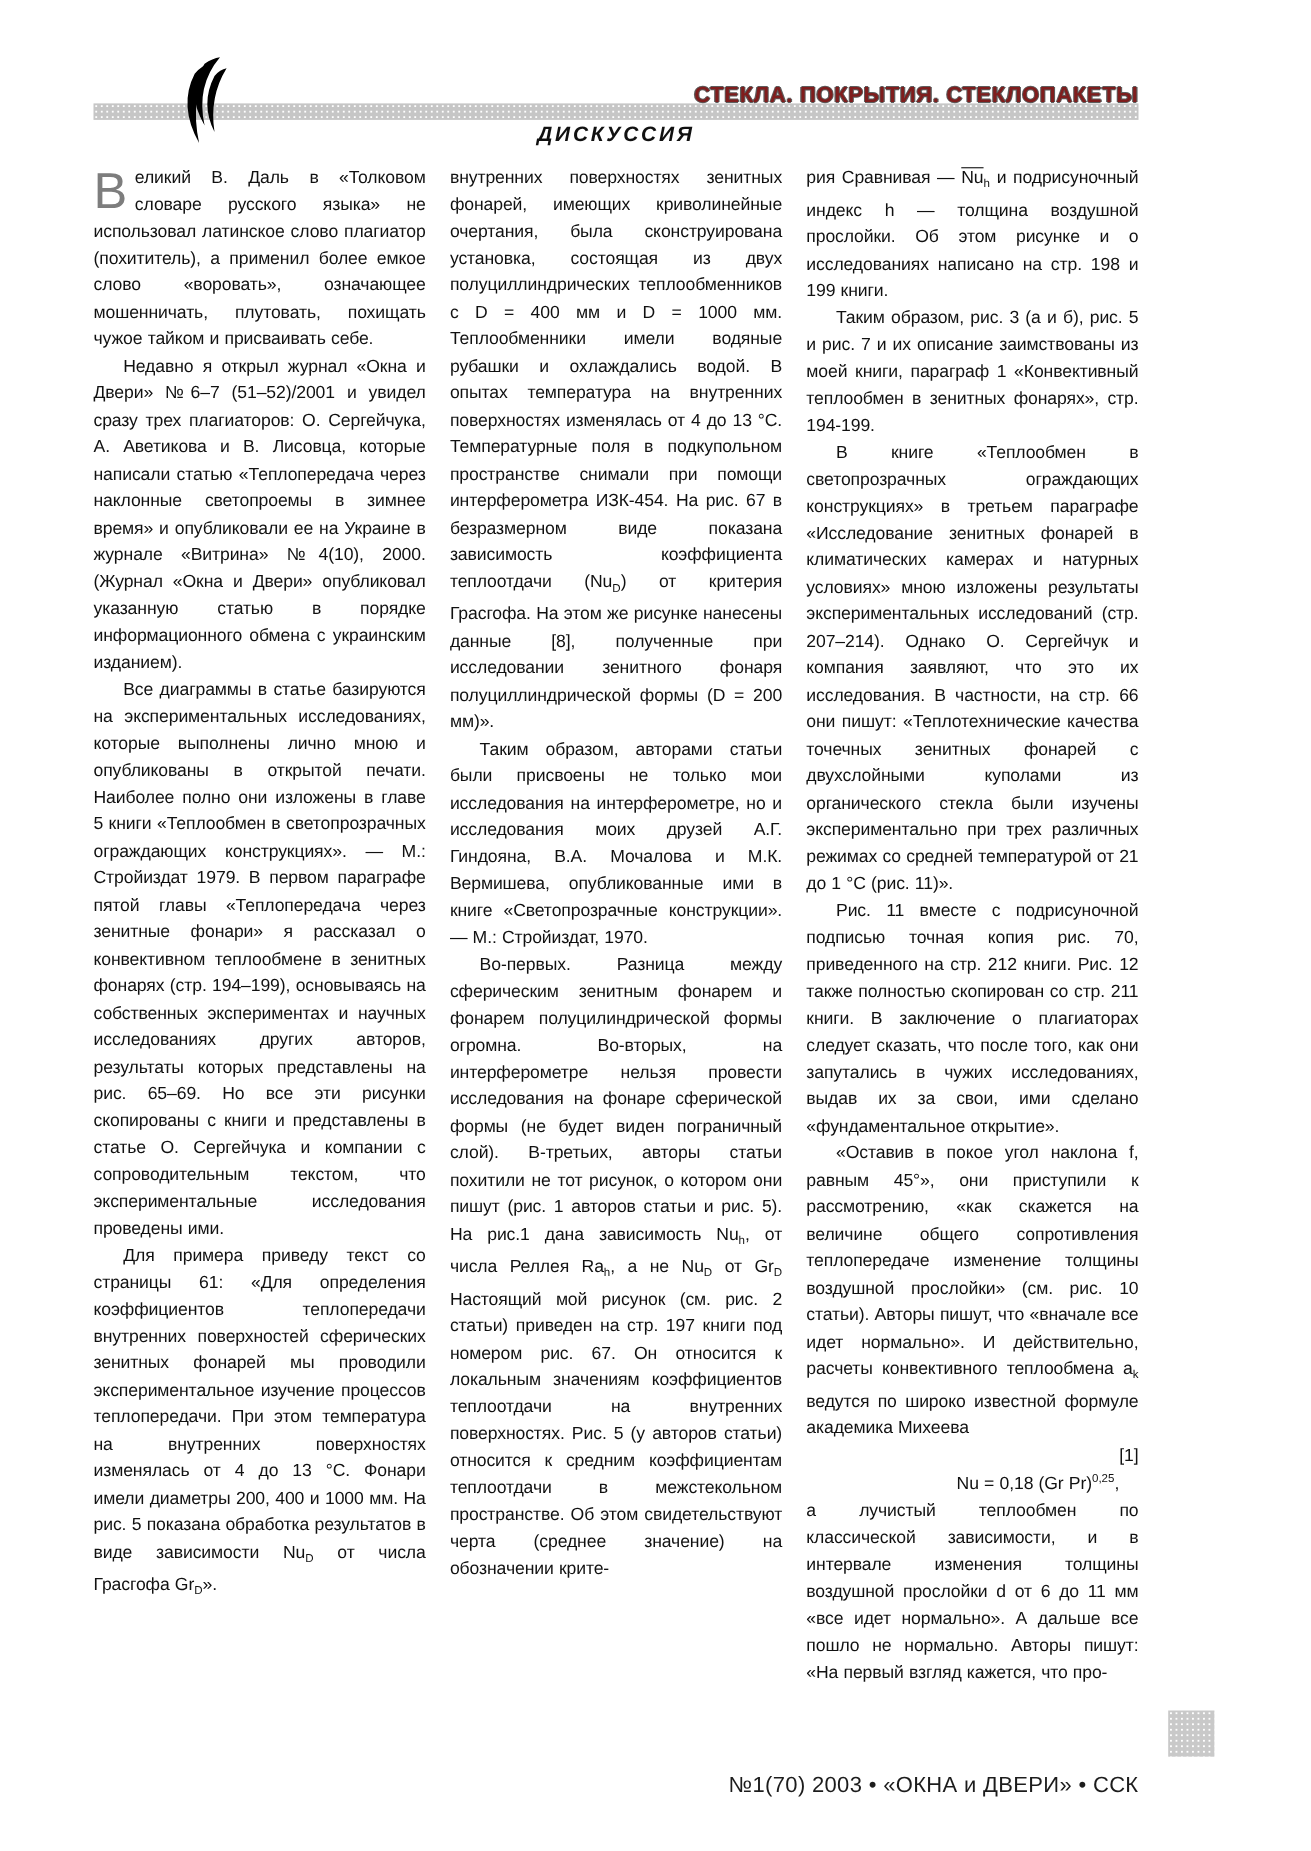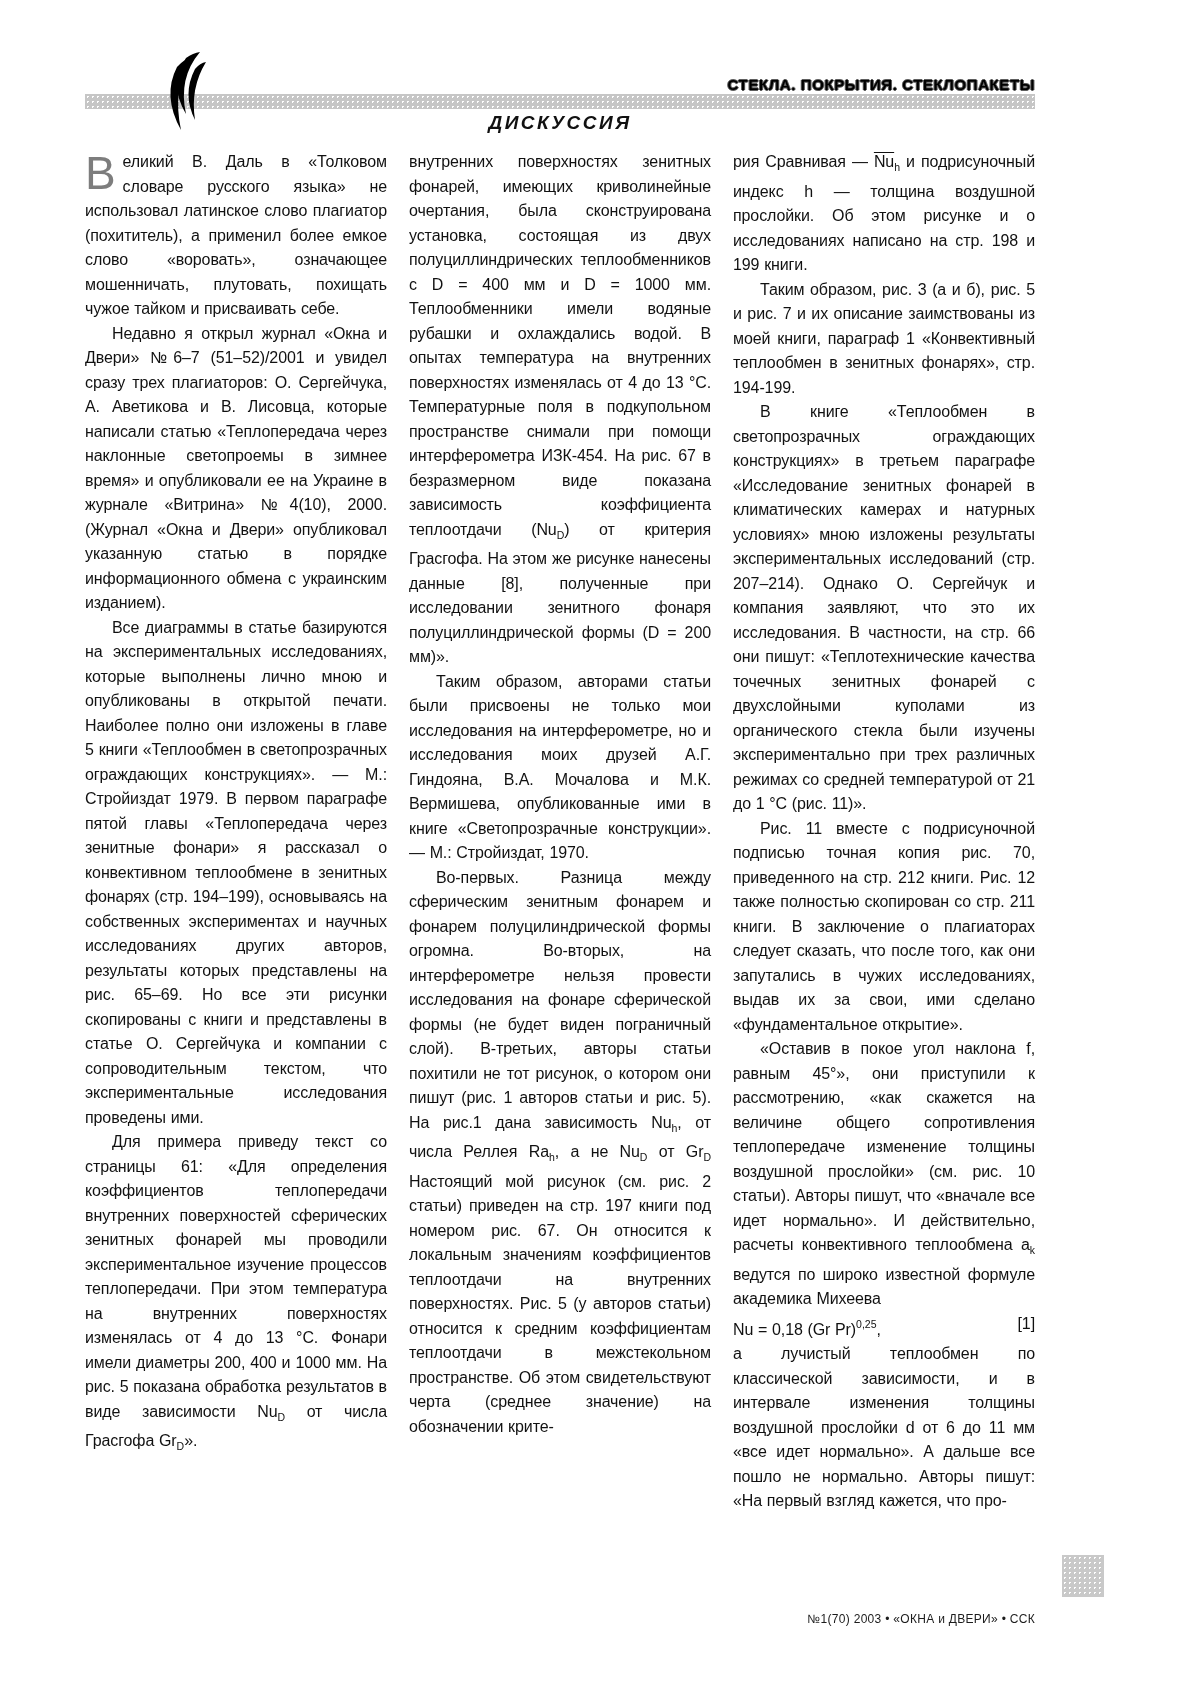--- a/index.html
+++ b/index.html
@@ -10,22 +10,22 @@
   }
   .band{
     position:absolute;left:85px;top:94px;width:950px;height:15px;
     background-color:#c6c6c6;
     background-image:radial-gradient(#ffffff 1px, rgba(255,255,255,0) 1px);
     background-size:5px 5px;
   }
   .logo{position:absolute;left:160px;top:50px;width:48px;height:88px;}
   .kicker{
     position:absolute;right:157px;top:76px;
-    font-size:15px;font-weight:bold;letter-spacing:0.6px;
-    color:#000000;
+    font-size:20px;font-weight:bold;letter-spacing:0.6px;
+    color:#7f1d1d;
     text-shadow:-1px 0 #5d5d5d,1px 0 #5d5d5d,0 -1px #5d5d5d,0 1px #5d5d5d;
     white-space:nowrap;
   }
   .title{
     position:absolute;left:85px;top:112px;width:950px;text-align:center;
     font-size:19px;font-weight:bold;font-style:italic;letter-spacing:2.5px;
   }
   .columns{position:absolute;left:85px;top:150px;width:950px;display:flex;gap:22px;}
   .col{flex:1;min-width:0;}
   .col p{
@@ -35,31 +35,31 @@
   .col p.noindent{text-indent:0;}
   .dropcap{
     float:left;font-size:46px;line-height:38px;color:#7d7d7d;
     padding:4px 7px 0 0;font-weight:normal;
   }
   .b{font-weight:normal;}
   .sub{font-size:10.5px;vertical-align:-4px;letter-spacing:0;}
   .sup{font-size:10.5px;vertical-align:7px;letter-spacing:0;}
   .over{text-decoration:overline;margin-top:21px;}
   .col p.formula{display:flex;text-indent:0;text-align:left;}
-  .f-body{flex:1;text-align:left;}
+  .f-body{flex:1;text-align:right;margin-top:20px;}
   .f-ref{text-align:right;}
   .corner{
     position:absolute;left:1062px;top:1555px;width:42px;height:42px;
     background-color:#c9c9c9;
     background-image:radial-gradient(#ffffff 1px, rgba(255,255,255,0) 1px);
     background-size:5px 5px;
   }
   .footer{
     position:absolute;left:85px;top:1612px;width:950px;text-align:right;
-    font-size:12px;letter-spacing:0.3px;color:#1c1c1c;white-space:nowrap;
+    font-size:20px;letter-spacing:0.3px;color:#1c1c1c;white-space:nowrap;
   }
 </style>
 </head>
 <body>
 
 <div class="page">
 
   <div class="band"></div>
 
   <div class="logo">

